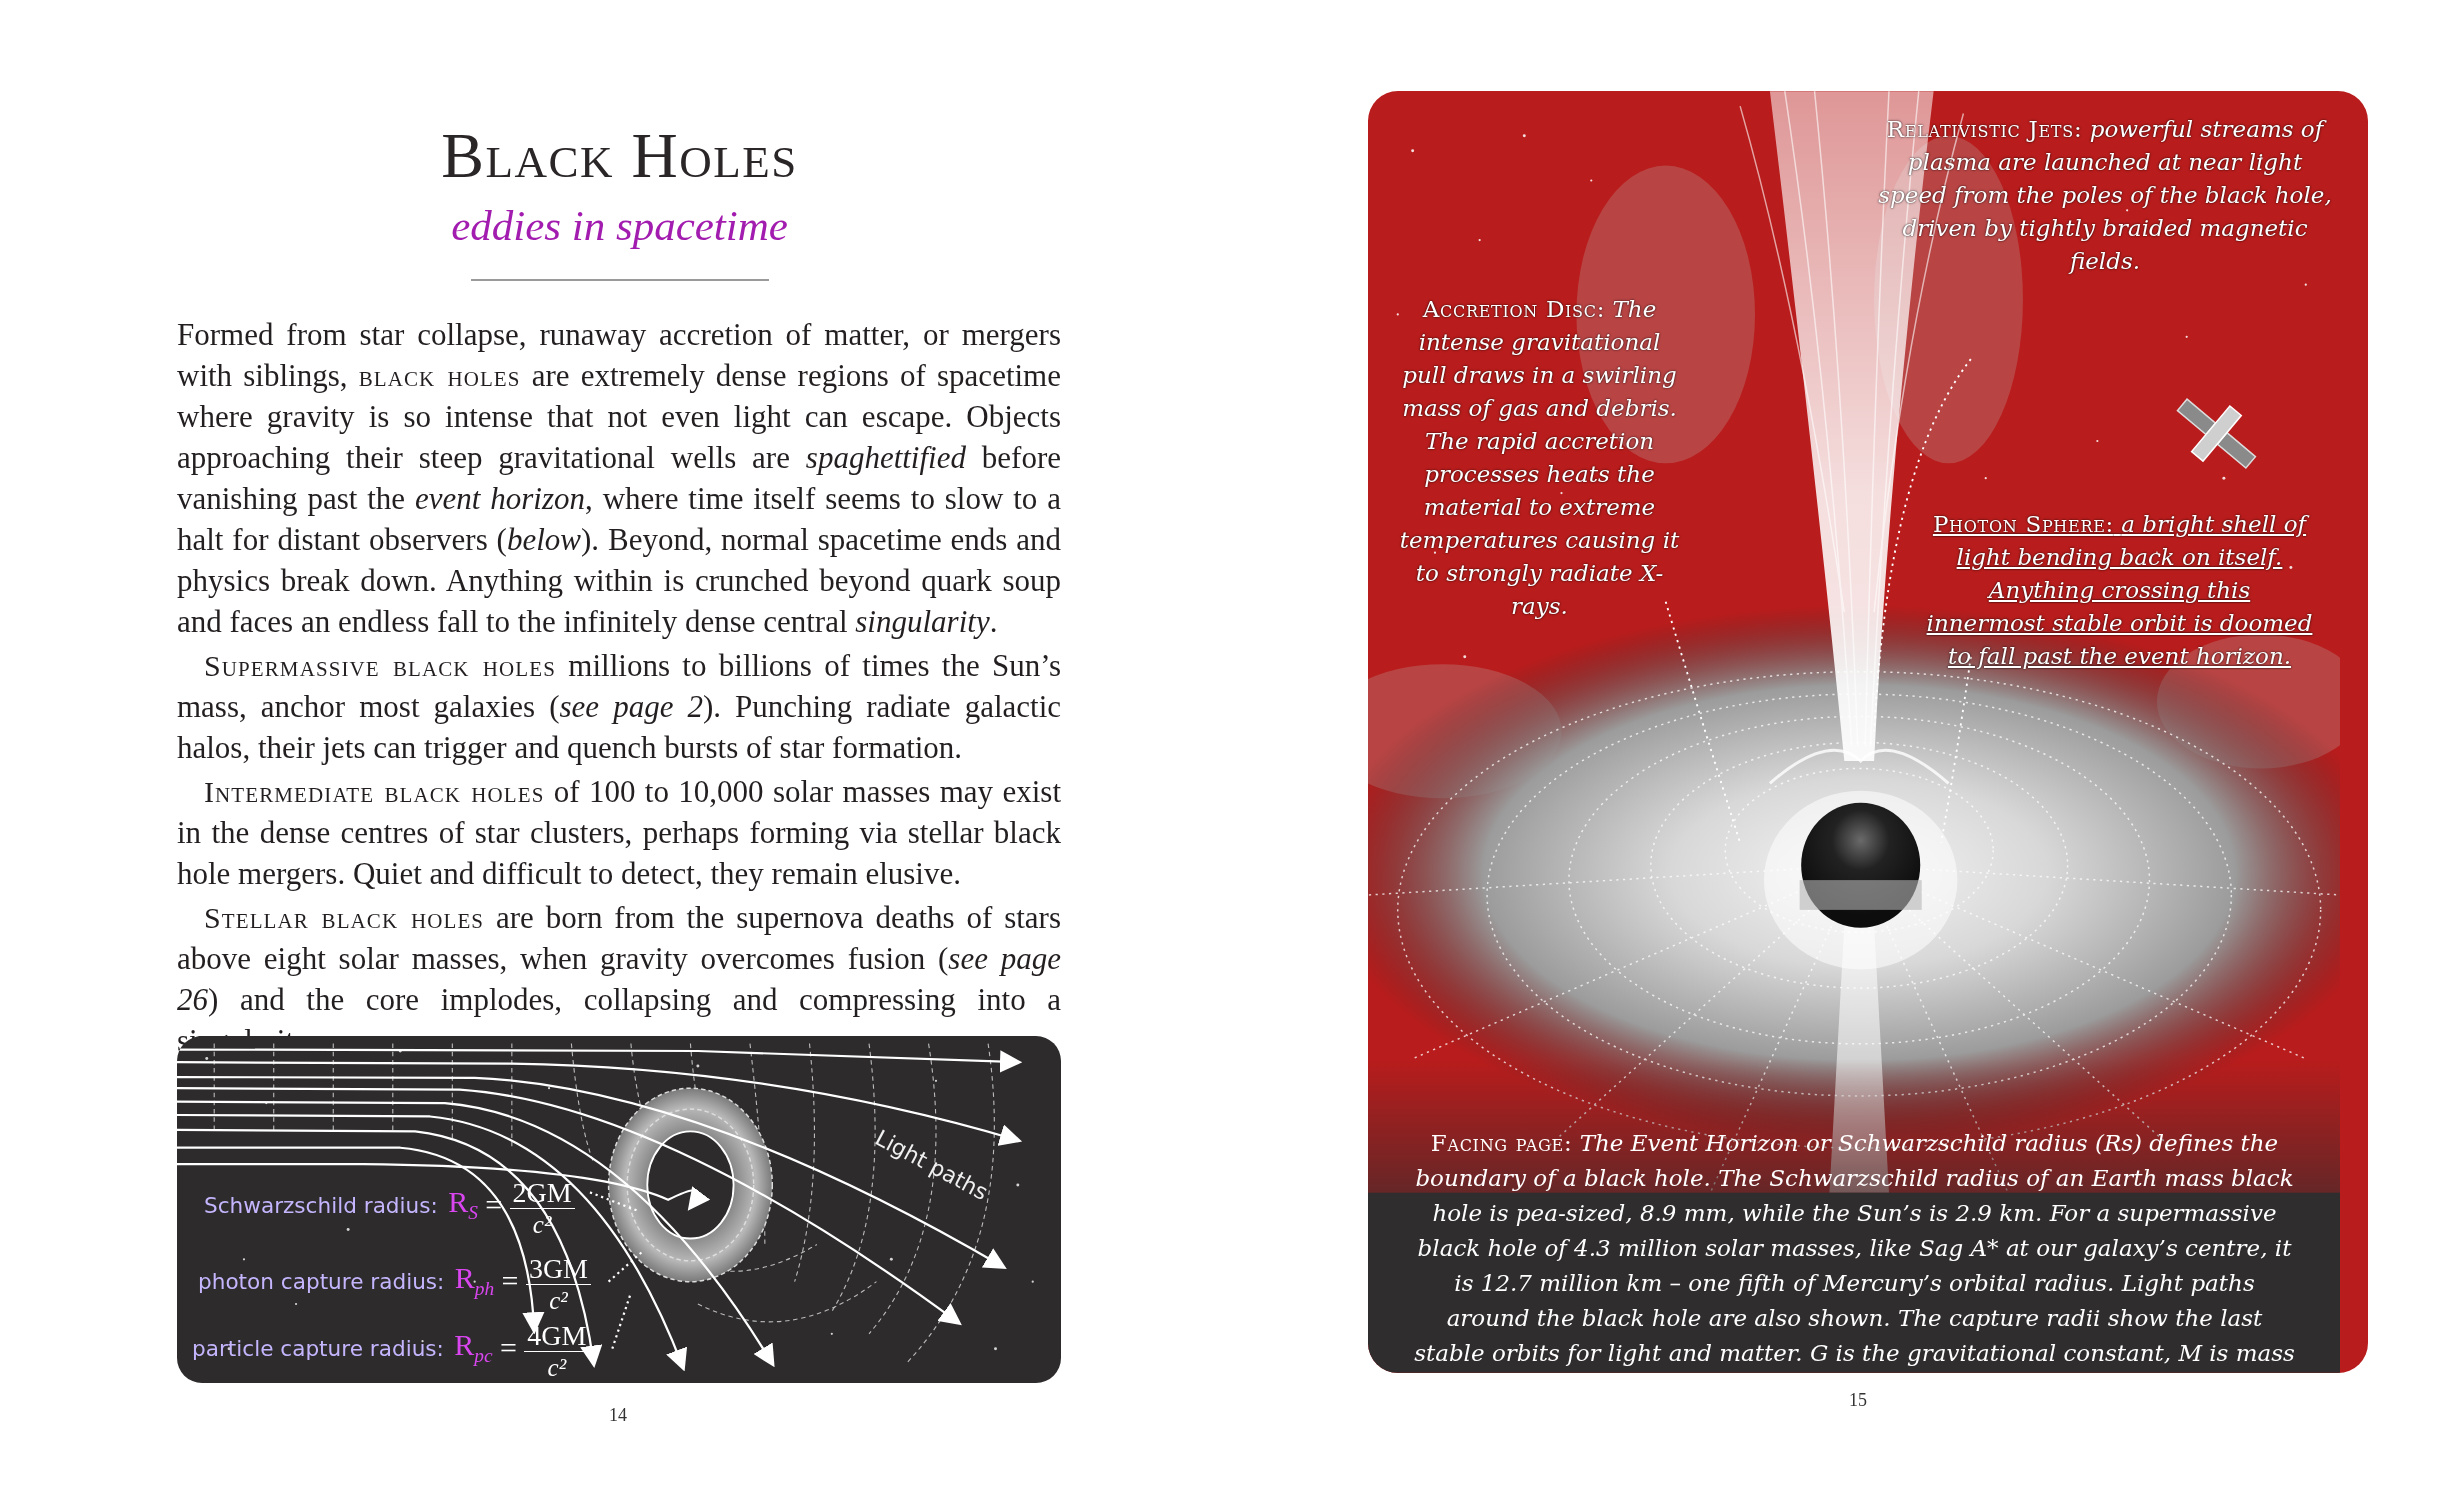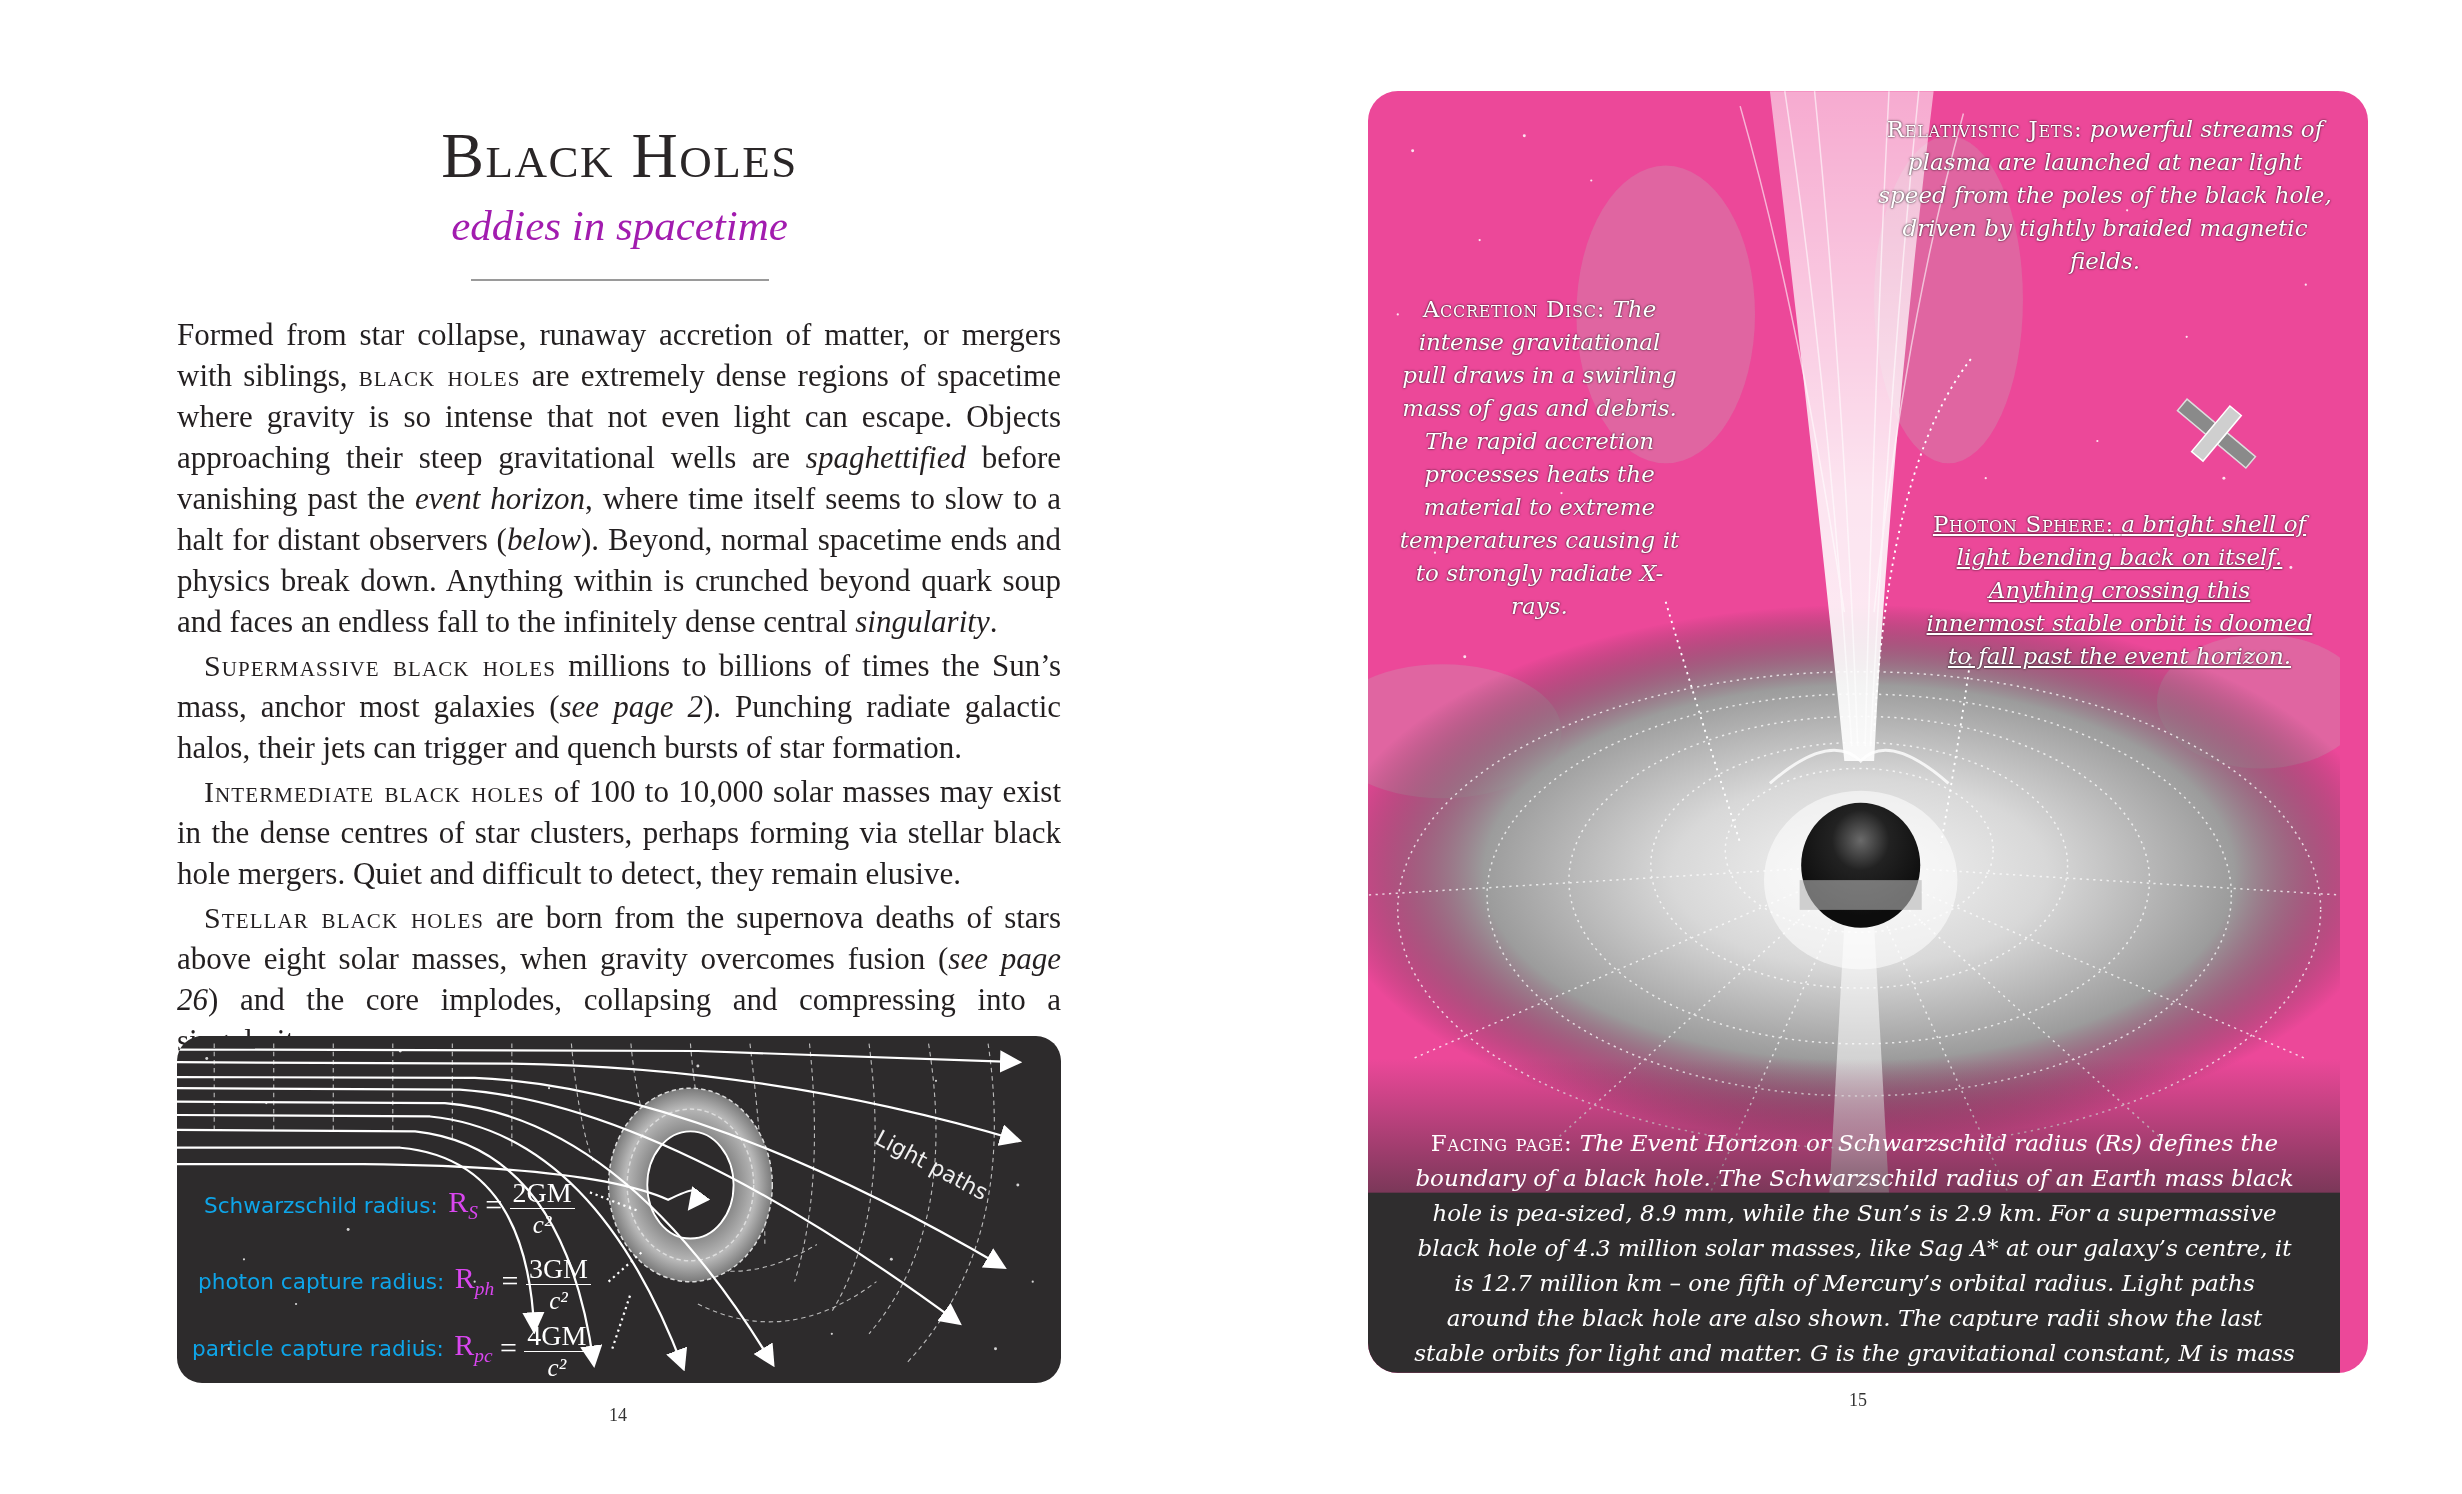--- a/index.html
+++ b/index.html
@@ -15,33 +15,33 @@
 
   .body-text{position:absolute;left:177px;width:884px;top:299px;font-size:31px;line-height:41px;text-align:justify;text-align-last:left;}
   .body-text p{margin:0 0 0 0;}
   .body-text p.indent{text-indent:27px;margin-top:3px;}
   .sc{font-variant:small-caps;letter-spacing:1.1px;font-size:30px;}
   .it{font-style:italic;}
 
   .diagram{position:absolute;left:177px;top:1021px;width:884px;height:347px;background:#2d2b2c;border-radius:25px;overflow:hidden;}
   .diagram svg{position:absolute;left:0;top:0;}
   .formula-row{position:absolute;color:#fff;display:flex;align-items:center;}
-  .f-label{font-family:"DejaVu Sans","Liberation Sans",sans-serif;font-size:21.6px;color:#0ea5e9;margin-right:10.4px;}
+  .f-label{font-family:"DejaVu Sans","Liberation Sans",sans-serif;font-size:21.6px;color:#c4b5fd;margin-right:10.4px;}
   .f-sym{font-size:30px;color:#d946ef;font-family:"Liberation Serif",serif;}
   .f-sub{font-size:19.4px;font-style:italic;vertical-align:-7.4px;}
   .f-eq{font-size:30px;margin:0 7.4px;}
   .frac{display:inline-flex;flex-direction:column;align-items:center;font-size:28px;line-height:31px;margin-top:7px;}
   .frac .num{border-bottom:1.5px solid #fff;padding:0 3px;}
   .frac .den{font-style:italic;font-size:25px;}
   .light-paths-label{position:absolute;left:706px;top:89px;transform:rotate(28deg);transform-origin:left top;
        font-family:"DejaVu Sans","Liberation Sans",sans-serif;font-size:22px;color:#f0f0f0;}
 
   .page-num{position:absolute;top:1390px;font-size:18px;color:#333;}
 
-  .art-panel{position:absolute;left:1368px;top:91px;width:1000px;height:1282px;border-radius:30px;overflow:hidden;background:#ec4899;}
+  .art-panel{position:absolute;left:1368px;top:91px;width:1000px;height:1282px;border-radius:30px;overflow:hidden;background:#b91c1c;}
   .art-panel svg{position:absolute;left:0;top:0;}
   .ann{position:absolute;color:#fff;text-align:center;font-style:italic;font-size:23px;line-height:33px;
        font-family:"DejaVu Serif","Liberation Serif",serif;text-shadow:0 0 2.2px #000;}
   .ann .head{font-style:normal;font-variant:small-caps;letter-spacing:0.7px;}
   .caption{position:absolute;left:45px;width:883px;top:1035px;color:#fff;text-align:center;font-style:italic;
        font-size:23px;line-height:35px;font-family:"DejaVu Serif","Liberation Serif",serif;}
   .caption .head{font-style:normal;font-variant:small-caps;letter-spacing:0.7px;}
 </style>
 </head>
 <body>

